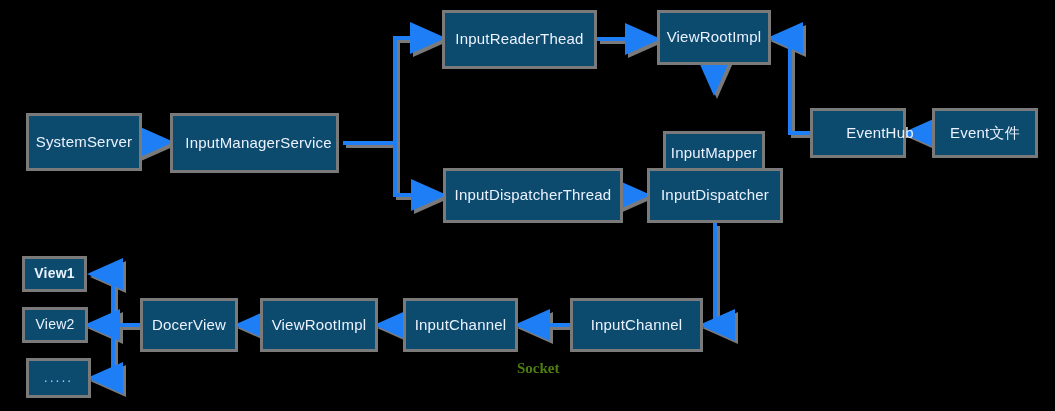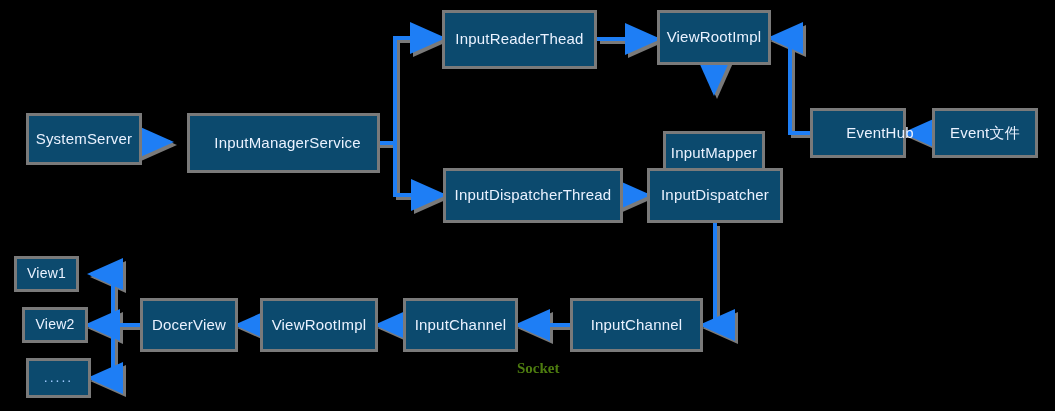--- a/index.html
+++ b/index.html
@@ -104,25 +104,25 @@
       <path d="M715,223 L715,325 L703,325" marker-end="url(#arrL)"></path>
       <path d="M570,325 L518,325" marker-end="url(#arrL)"></path>
       <path d="M403,325 L378,325" marker-end="url(#arrL)"></path>
       <path d="M260,325 L238,325" marker-end="url(#arrL)"></path>
       <path d="M140,325 L113,325 L113,274 L91,274" marker-end="url(#arrL)"></path>
       <path d="M113,325 L88,325" marker-end="url(#arrL)"></path>
       <path d="M113,325 L113,378 L91,378" marker-end="url(#arrL)"></path>
     </g>
   </svg>
 
-  <div class="node" style="left:26px;top:113px;width:116px;height:52px;">
+  <div class="node" style="left:26px;top:113px;width:116px;height:58px;">
     <span>SystemServer</span>
   </div>
 
-  <div class="node" style="left:187px;top:113px;width:193px;height:60px;padding-left:8px;">
+  <div class="node" style="left:170px;top:113px;width:169px;height:60px;padding-left:8px;">
     <span>InputManagerService</span>
   </div>
 
   <div class="node" style="left:442px;top:10px;width:155px;height:59px;">
     <span>InputReaderThead</span>
   </div>
 
   <div class="node" style="left:657px;top:10px;width:114px;height:55px;">
     <span>ViewRootImpl</span>
   </div>
@@ -140,21 +140,21 @@
   </div>
 
   <div class="node" style="left:810px;top:108px;width:96px;height:50px;padding-left:44px;">
     <span>EventHub</span>
   </div>
 
   <div class="node" style="left:932px;top:108px;width:106px;height:50px;">
     <span>Event文件</span>
   </div>
 
-  <div class="node small" style="left:14px;top:256px;width:65px;height:36px;">
+  <div class="node small" style="left:22px;top:256px;width:65px;height:36px;font-weight:bold;">
     <span>View1</span>
   </div>
 
   <div class="node small" style="left:22px;top:307px;width:66px;height:36px;">
     <span>View2</span>
   </div>
 
   <div class="node small dots" style="left:26px;top:358px;width:65px;height:40px;">
     <span>.....</span>
   </div>

